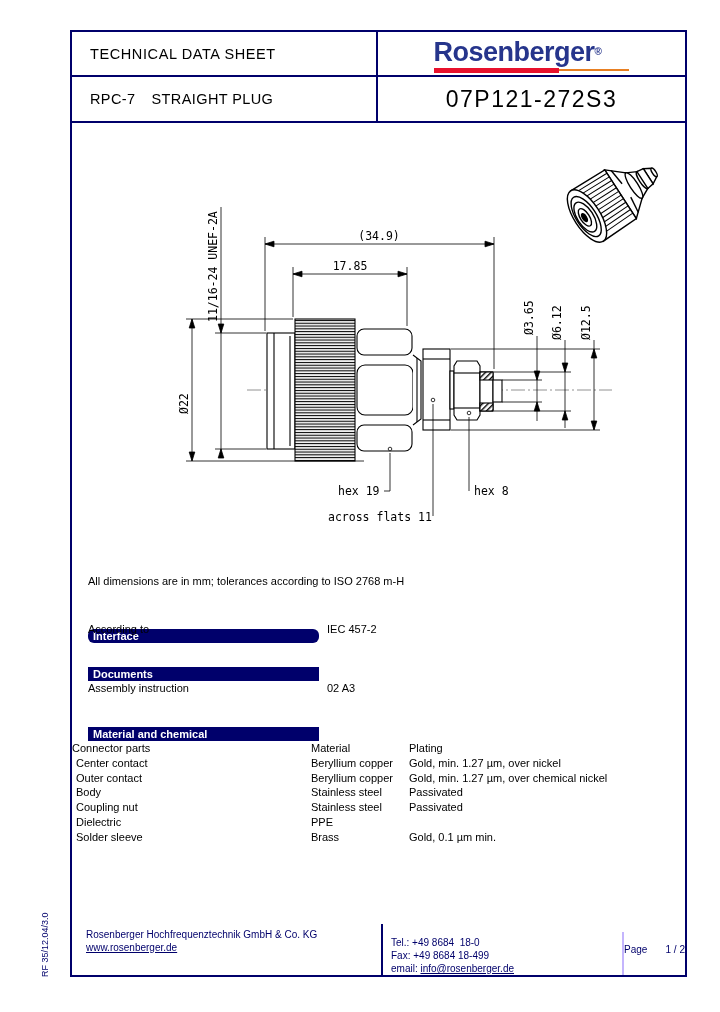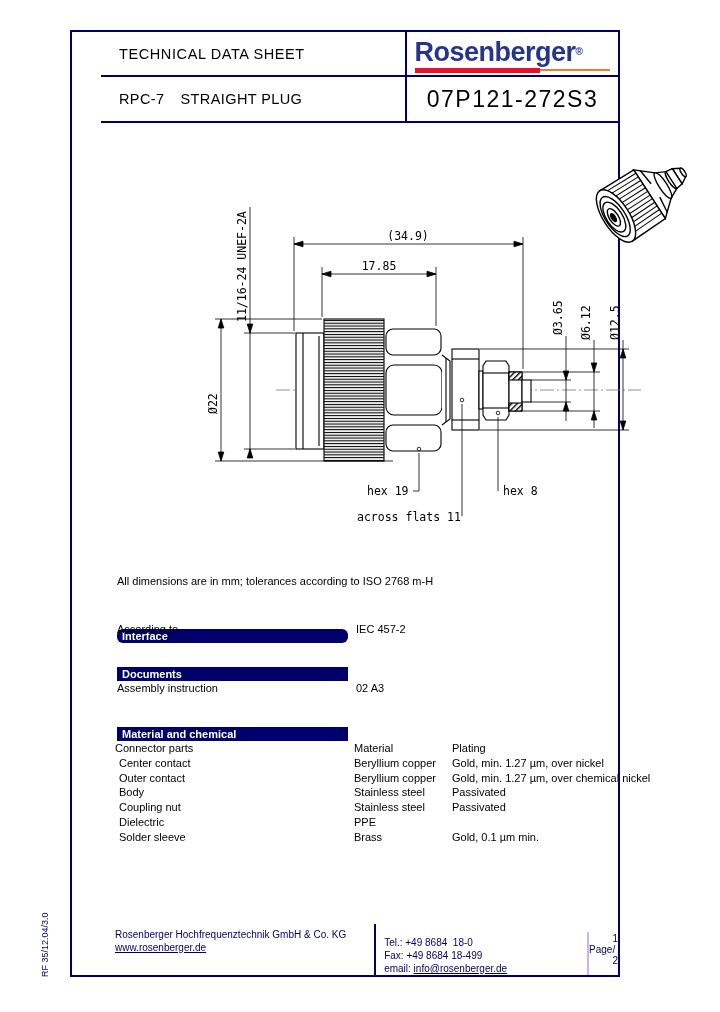--- a/index.html
+++ b/index.html
@@ -1,19 +1,19 @@
 <!DOCTYPE html>
 <html><head>
 <meta charset="utf-8">
 <style>
   html,body{margin:0;padding:0;background:#fff;}
   .sheet{position:relative;width:720px;height:1012px;background:#fff;overflow:hidden;
          font-family:"Liberation Sans",sans-serif;color:#000;}
-  .frame{position:absolute;left:70px;top:30px;width:550px;height:947px;
-         border:2px solid #00006b;box-sizing:border-box;display:flex;flex-direction:column;padding-left:29px;}
+  .frame{position:absolute;left:70px;top:30px;width:617px;height:947px;
+         border:2px solid #00006b;box-sizing:border-box;display:flex;flex-direction:column;}
   
   .hrow{display:flex;border-bottom:2px solid #00006b;box-sizing:border-box;}
   .hrow1{height:45px;}
   .hrow2{height:46px;}
   .hcell-l{width:306px;border-right:2px solid #00006b;box-sizing:border-box;
            display:flex;align-items:center;padding-left:18px;}
   .hcell-r{flex:1;display:flex;align-items:center;justify-content:center;}
   .doc-title{font-size:14.5px;letter-spacing:0.6px;}
   .series{font-size:14.5px;letter-spacing:0.4px;}
   .ptype{font-size:14.5px;letter-spacing:0.4px;margin-left:16px;}
@@ -28,21 +28,21 @@
   .bar-orange{height:2px;background:#e87f22;width:36%;}
   
   .main{position:relative;height:801px;background:#fff;}
   .main svg{position:absolute;left:0;top:0;}
   .note{position:absolute;left:16px;top:452px;font-size:11px;}
   .secbar{position:absolute;left:16px;width:231px;height:14px;background:#00006b;color:#fff;
           font-size:11px;font-weight:bold;line-height:14px;padding-left:5px;box-sizing:border-box;}
   .kv{position:absolute;left:16px;font-size:11px;}
   .kv .val{position:absolute;left:239px;top:0;white-space:nowrap;}
   .kv .lab{white-space:nowrap;}
-  .mat-table{position:absolute;left:14px;top:619px;font-size:11px;}
+  .mat-table{position:absolute;left:0;top:619px;font-size:11px;}
   .mrow{display:grid;grid-template-columns:239px 98px auto;height:14.8px;align-items:start;}
   .mrow span{white-space:nowrap;}
   .mrow .indent{padding-left:4px;}
   
   .frow{height:51px;display:flex;box-sizing:border-box;color:#00006b;font-size:10px;}
   .fcell1{width:311px;border-right:2px solid #00006b;box-sizing:border-box;
           padding:4px 0 0 14px;line-height:13px;}
   .fcell2{width:241px;border-right:2px solid #c4b5fd;box-sizing:border-box;
           padding:4px 0 0 8px;line-height:13px;margin-top:8px;}
   .fcell3{flex:1;display:flex;flex-direction:row;justify-content:space-between;

